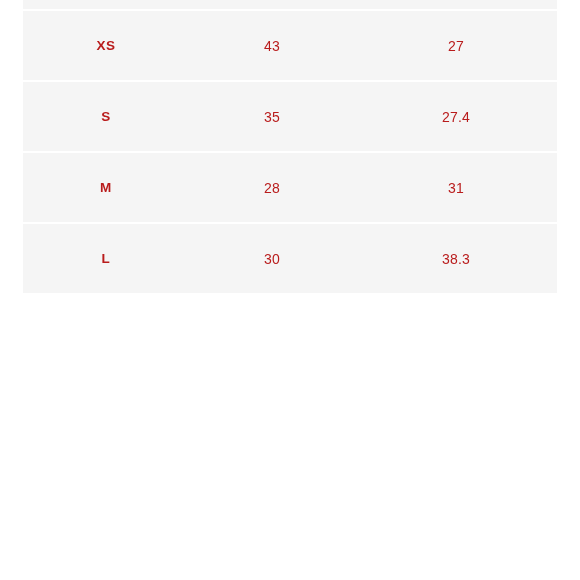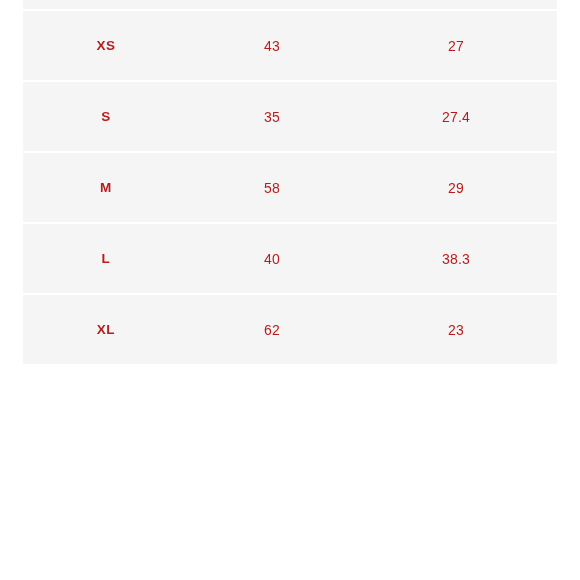--- a/index.html
+++ b/index.html
@@ -99,28 +99,23 @@
         <td>43</td>
         <td>27</td>
       </tr>
       <tr>
         <td class="size-cell">S</td>
         <td>35</td>
         <td>27.4</td>
       </tr>
       <tr>
         <td class="size-cell">M</td>
-        <td>58</td>
-        <td>29</td>
+        <td>28</td>
+        <td>31</td>
       </tr>
       <tr>
         <td class="size-cell">L</td>
-        <td>40</td>
+        <td>30</td>
         <td>38.3</td>
-      </tr>
-      <tr>
-        <td class="size-cell">XL</td>
-        <td>62</td>
-        <td>23</td>
       </tr>
     </tbody>
   </table>
 </div>
 
 </body></html>

